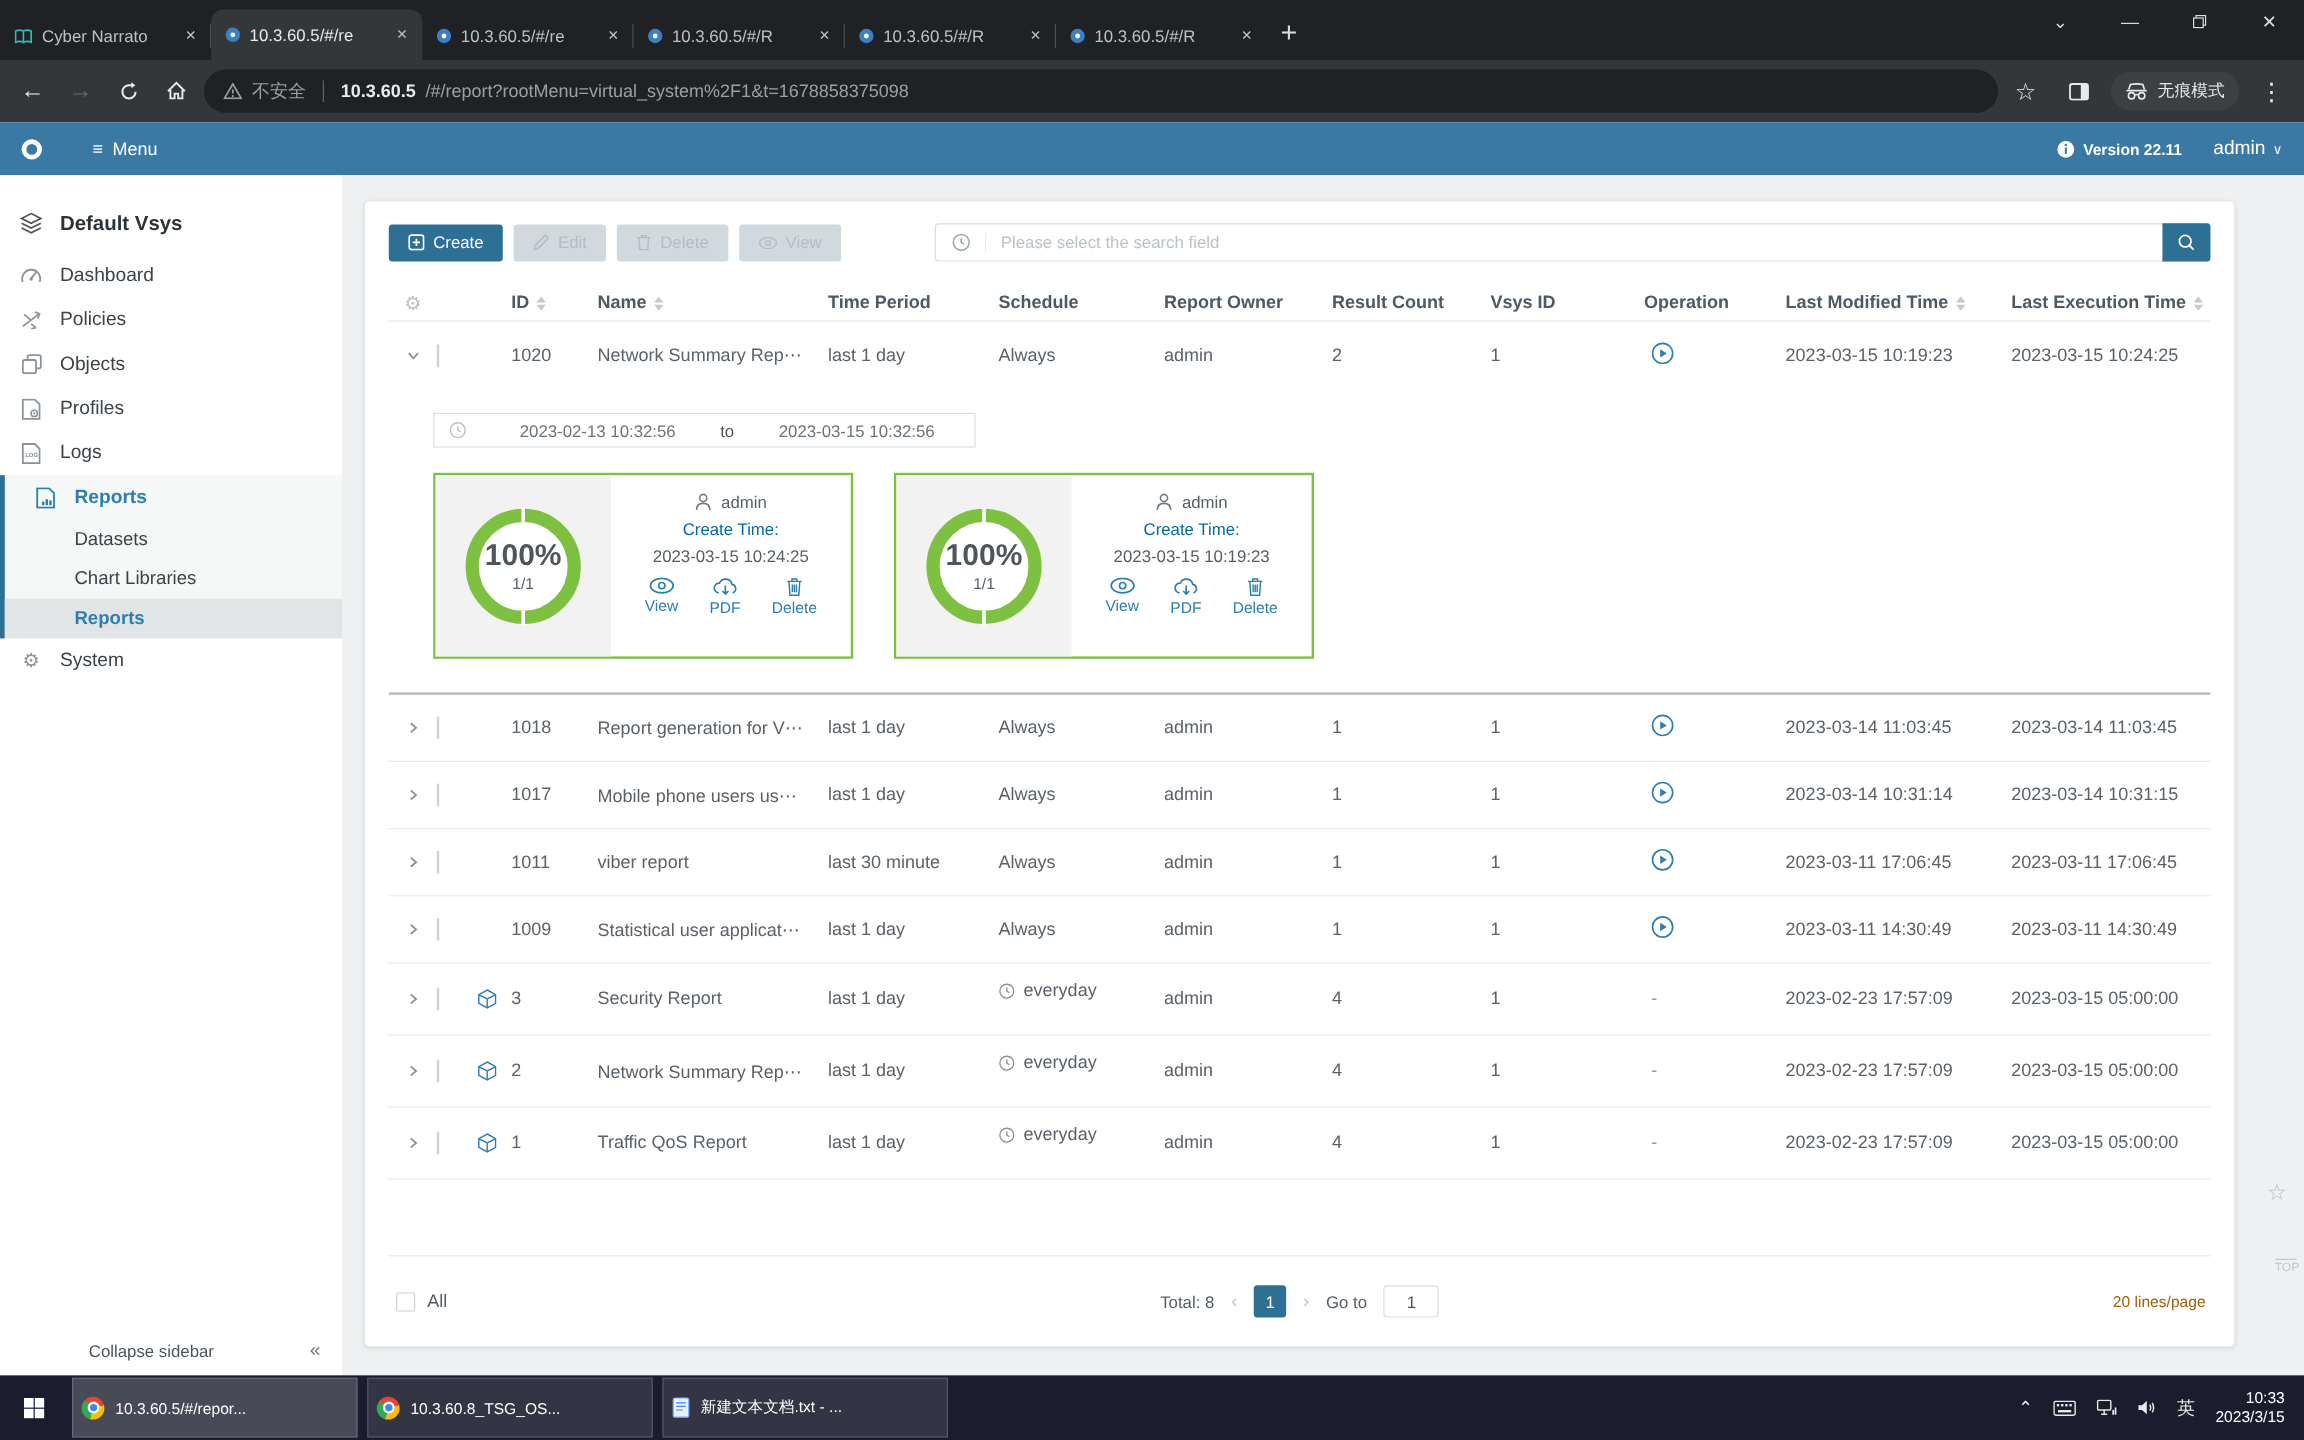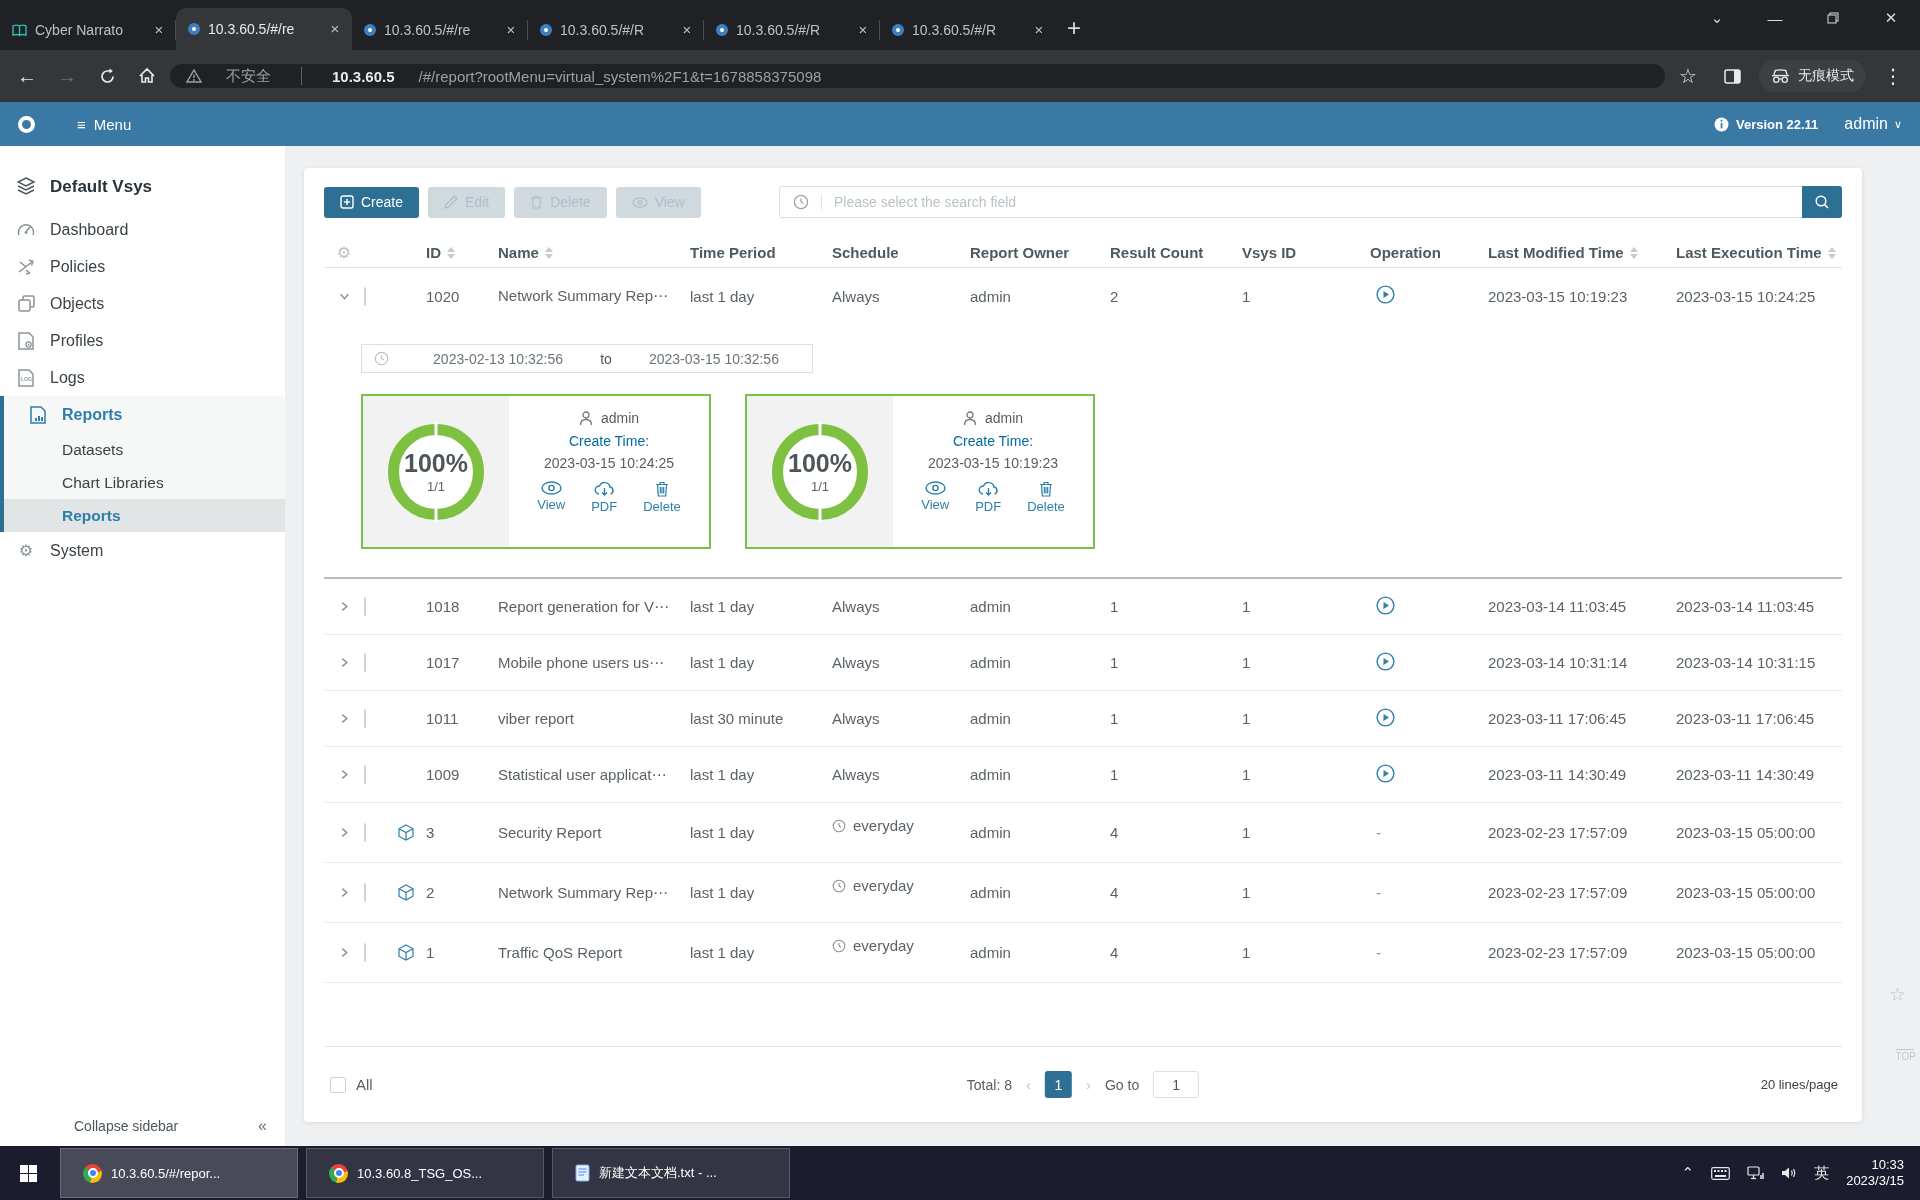--- a/index.html
+++ b/index.html
@@ -17,22 +17,22 @@
     text-align:center; border-radius:50%; }
   .fav-ring { width:12px; height:12px; border:4px solid #3e7fc1; border-radius:50%; background:#fff; flex:none; }
   .newtab { color:#dadce0; font-size:24px; width:36px; text-align:center; margin-bottom:8px; cursor:pointer; }
   .winbtns { margin-left:auto; display:flex; align-self:flex-start; height:36px; }
   .winbtn { width:58px; height:36px; color:#dadce0; display:flex; align-items:center; justify-content:center; font-size:15px; }
 
   .addrbar { height:52px; background:#35363a; display:flex; align-items:center; padding:0 10px; gap:6px; }
   .navbtn { width:34px; height:34px; display:flex; align-items:center; justify-content:center;
     font-size:20px; color:#e8eaed; border-radius:50%; }
   .navbtn.dim { color:#6a6d71; }
-  .urlpill { flex:1; height:24px; background:#202124; border-radius:18px; display:flex;
-    align-items:center; padding:0 16px; gap:24px; font-size:15px; color:#9aa0a6; }
+  .urlpill { flex:1; height:36px; background:#202124; border-radius:18px; display:flex;
+    align-items:center; padding:0 16px; gap:8px; font-size:15px; color:#9aa0a6; }
   .url-div { width:1px; height:18px; background:#5f6368; margin:0 6px; }
   .url-host { color:#e8eaed; font-weight:bold; }
   .addr-right { display:flex; align-items:center; gap:10px; }
   .incog { background:#3c4043; border-radius:16px; height:32px; display:flex; align-items:center;
     gap:8px; padding:0 12px; color:#e8eaed; font-size:14px; }
 
   
   .appbar { height:44px; background:#3b79a5; display:flex; align-items:center; padding:0 18px; color:#fff; }
   .logo-ring { width:17px; height:17px; border:4px solid #fff; border-radius:50%; margin-right:42px; }
   .menu-btn { display:flex; align-items:center; gap:8px; font-size:15px; }
@@ -123,31 +123,31 @@
   .tfoot { margin-top:auto; border-top:1px solid #e4e6e8; height:76px; display:flex;
     align-items:center; position:relative; font-size:14px; color:#555e64; }
   .foot-all { display:flex; align-items:center; gap:10px; padding-left:6px; font-size:15px; }
   .foot-center { position:absolute; left:50%; transform:translateX(-50%); display:flex;
     align-items:center; gap:14px; }
   .pg-arrow { color:#b9c2c7; font-size:15px; cursor:pointer; }
   .pg-cur { width:27px; height:27px; background:#2e6f94; color:#fff; border-radius:3px;
     display:flex; align-items:center; justify-content:center; font-size:14px; }
   .goto-in { width:46px; height:27px; border:1px solid #d9dee0; border-radius:3px; text-align:center;
     font-size:14px; color:#555; font-family:inherit; }
-  .foot-right { margin-left:auto; font-size:13px; color:#404040; padding-right:4px; }
+  .foot-right { margin-left:auto; font-size:13px; color:#a16207; padding-right:4px; }
 
   .edge-star { position:absolute; right:14px; bottom:140px; color:#b9c2c7; font-size:19px; }
   .edge-top { position:absolute; right:4px; bottom:84px; color:#c3c7c9; font-size:10px; text-align:center; }
 
   
   .taskbar { height:54px; background:#1b1d2e; display:flex; align-items:stretch; color:#fff; }
   .tb-start { width:56px; display:flex; align-items:center; justify-content:center; }
   .tb-item { width:238px; margin:2px 4px; background:rgba(255,255,255,.11);
     border:1px solid rgba(255,255,255,.18); display:flex; align-items:center; gap:9px;
-    padding:0 22px; font-size:13px; cursor:pointer; }
+    padding:0 7px; font-size:13px; cursor:pointer; }
   .tb-item.active { background:rgba(255,255,255,.20); }
   .tb-item span { white-space:nowrap; overflow:hidden; }
   .chrome-ic { width:19px; height:19px; border-radius:50%; flex:none;
     background:conic-gradient(from -45deg,#ea4335 0 120deg,#fbbc05 0 240deg,#34a853 0 360deg);
     position:relative; }
   .chrome-ic::after { content:""; position:absolute; inset:4.5px; background:#4285f4;
     border-radius:50%; border:2px solid #fff; }
   .tray { margin-left:auto; display:flex; align-items:center; gap:17px; padding-right:16px; }
   .tray-ic { color:#e8e8e8; display:flex; align-items:center; font-size:15px; }
   .clockblk { text-align:right; font-size:13px; line-height:16px; }

